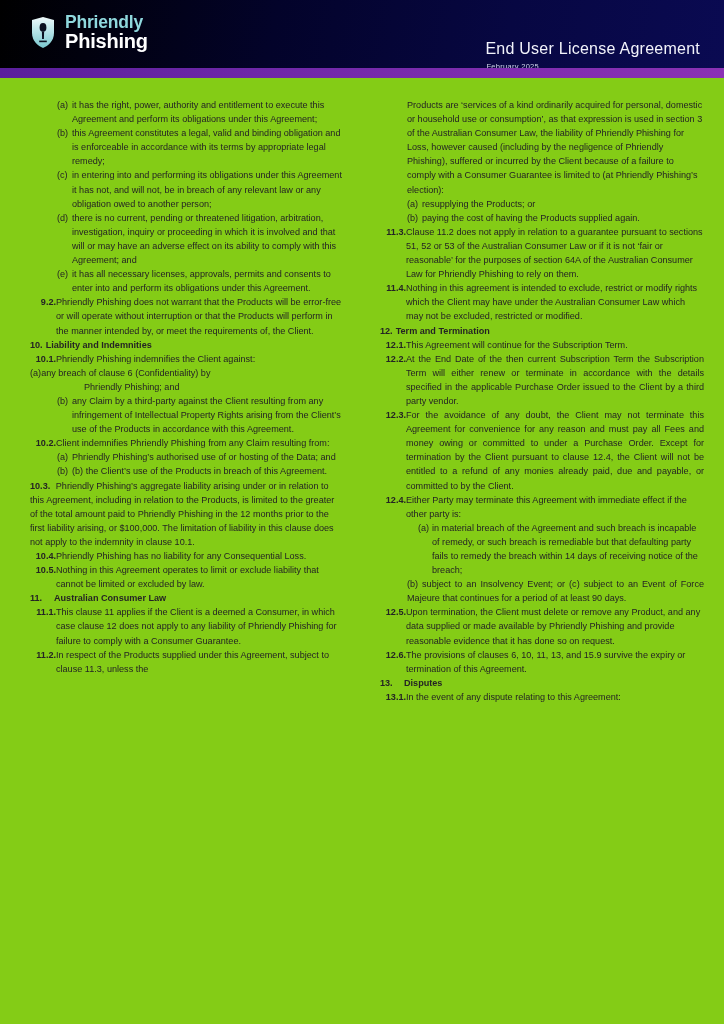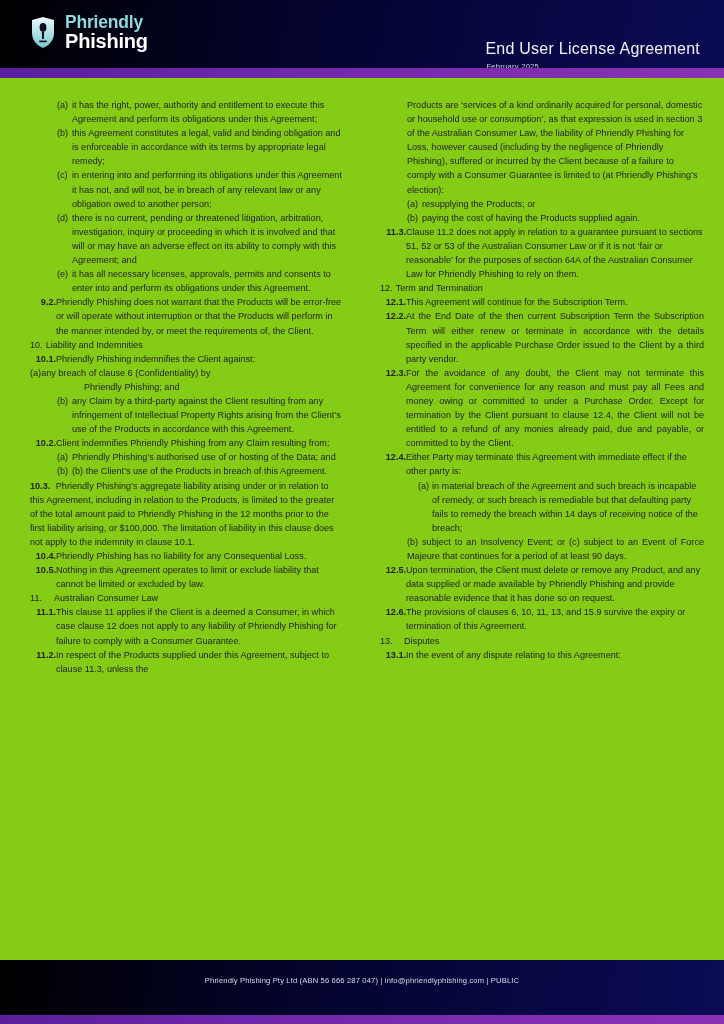--- a/index.html
+++ b/index.html
@@ -121,21 +121,21 @@
     width: 362px;
     padding-left: 18px;
     padding-right: 20px;
   }
 
   
   .blk { margin: 0; }
 
   
   .h-sec {
-    font-weight: normal;
+    font-weight: bold;
     display: flex;
   }
   .h-sec .num { flex: 0 0 auto; }
   .h-sec .num.wide { width: 24px; }
   .h-sec .num.tight { margin-right: 3px; }
 
   
   .clause {
     display: flex;
     align-items: flex-start;
@@ -336,20 +336,24 @@
           <span class="txt">resupplying the Products; or</span>
         </div>
         <div class="blk alpha">
           <span class="let">(b)</span>
           <span class="txt">paying the cost of having the Products supplied again.</span>
         </div>
         <div class="blk clause">
           <span class="num">11.3.</span>
           <span class="txt">Clause 11.2 does not apply in relation to a guarantee pursuant to sections 51, 52 or 53 of the Australian Consumer Law or if it is not ‘fair or reasonable’ for the purposes of section 64A of the Australian Consumer Law for Phriendly Phishing to rely on them.</span>
         </div>
+        <div class="blk clause">
+          <span class="num">11.4.</span>
+          <span class="txt">Nothing in this agreement is intended to exclude, restrict or modify rights which the Client may have under the Australian Consumer Law which may not be excluded, restricted or modified.</span>
+        </div>
         <div class="blk h-sec">
           <span class="num tight">12.</span>
           <span>Term and Termination</span>
         </div>
         <div class="blk clause">
           <span class="num">12.1.</span>
           <span class="txt">This Agreement will continue for the Subscription Term.</span>
         </div>
         <div class="blk clause just-txt">
           <span class="num">12.2.</span>
@@ -380,18 +384,14 @@
           <span class="num wide">13.</span>
           <span>Disputes</span>
         </div>
         <div class="blk clause">
           <span class="num">13.1.</span>
           <span class="txt">In the event of any dispute relating to this Agreement:</span>
         </div>
       </div>
   </div>
 
-  <div class="page-footer">
-    <div class="footer-text">Phriendly Phishing Pty Ltd (ABN 56 666 287 047) | info@phriendlyphishing.com | PUBLIC</div>
-    <div class="footer-accent"></div>
-  </div>
 
 </div>
 
 </body></html>

